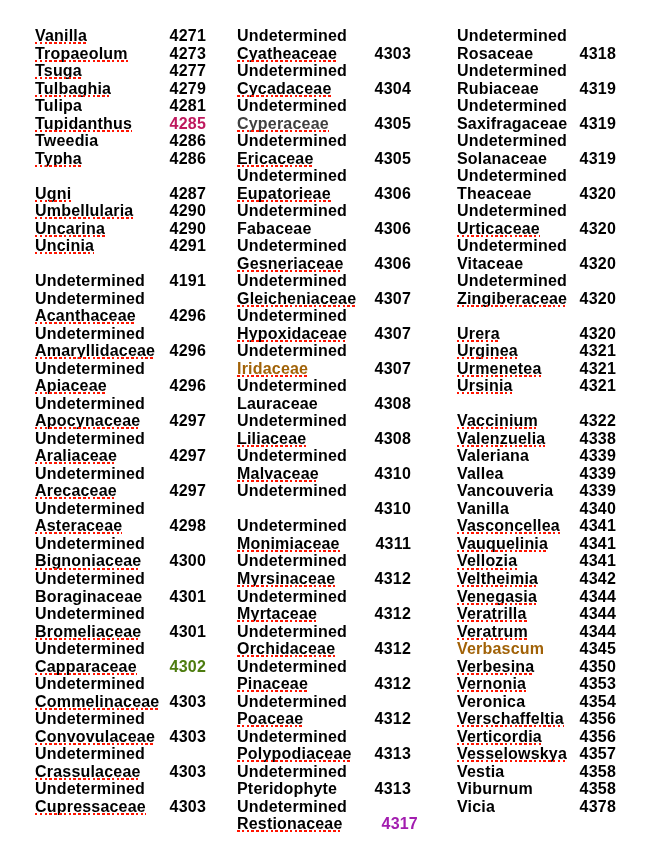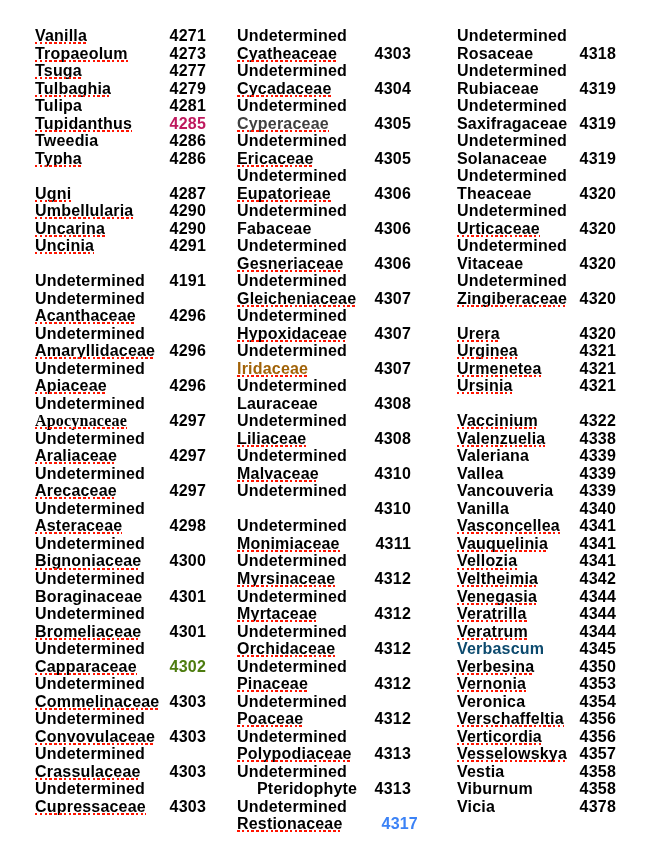--- a/index.html
+++ b/index.html
@@ -149,21 +149,21 @@
       </div>
       <div class="row">
         <span class="name misspelled" style="color: rgb(0, 0, 0);">Apiaceae</span>
         <span class="num" style="color: rgb(0, 0, 0);">4296</span>
       </div>
       <div class="row">
         <span class="name" style="color: rgb(0, 0, 0);">Undetermined</span>
         <span class="num" style="color: rgb(0, 0, 0);"></span>
       </div>
       <div class="row">
-        <span class="name misspelled" style="color: rgb(0, 0, 0); font-family: Liberation Serif, serif;">Apocynaceae</span>
+        <span class="name misspelled" style="color: rgb(0, 0, 0);">Apocynaceae</span>
         <span class="num" style="color: rgb(0, 0, 0);">4297</span>
       </div>
       <div class="row">
         <span class="name" style="color: rgb(0, 0, 0);">Undetermined</span>
         <span class="num" style="color: rgb(0, 0, 0);"></span>
       </div>
       <div class="row">
         <span class="name misspelled" style="color: rgb(0, 0, 0);">Araliaceae</span>
         <span class="num" style="color: rgb(0, 0, 0);">4297</span>
       </div>
@@ -414,30 +414,30 @@
       </div>
       <div class="row">
         <span class="name misspelled" style="color: rgb(0, 0, 0);">Polypodiaceae</span>
         <span class="num" style="color: rgb(0, 0, 0);">4313</span>
       </div>
       <div class="row">
         <span class="name" style="color: rgb(0, 0, 0);">Undetermined</span>
         <span class="num" style="color: rgb(0, 0, 0);"></span>
       </div>
       <div class="row">
-        <span class="name" style="color: rgb(0, 0, 0); margin-left: 20px;">Pteridophyte</span>
+        <span class="name" style="color: rgb(0, 0, 0);">Pteridophyte</span>
         <span class="num" style="color: rgb(0, 0, 0);">4313</span>
       </div>
       <div class="row">
         <span class="name" style="color: rgb(0, 0, 0);">Undetermined</span>
         <span class="num" style="color: rgb(0, 0, 0);"></span>
       </div>
       <div class="row">
         <span class="name misspelled" style="color: rgb(0, 0, 0);">Restionaceae</span>
-        <span class="num" style="color: #3b82f6; margin-left: 39px;">4317</span>
+        <span class="num" style="color: #a21caf; margin-left: 39px;">4317</span>
       </div>
     </div>
   <div class="col col3">
       <div class="row">
         <span class="name" style="color: rgb(0, 0, 0);">Undetermined</span>
         <span class="num" style="color: rgb(0, 0, 0);"></span>
       </div>
       <div class="row">
         <span class="name" style="color: rgb(0, 0, 0);">Rosaceae</span>
         <span class="num" style="color: rgb(0, 0, 0);">4318</span>
@@ -568,21 +568,21 @@
       </div>
       <div class="row">
         <span class="name misspelled" style="color: rgb(0, 0, 0);">Veratrilla</span>
         <span class="num" style="color: rgb(0, 0, 0);">4344</span>
       </div>
       <div class="row">
         <span class="name misspelled" style="color: rgb(0, 0, 0);">Veratrum</span>
         <span class="num" style="color: rgb(0, 0, 0);">4344</span>
       </div>
       <div class="row">
-        <span class="name" style="color: #0c4a6e;">Verbascum</span>
+        <span class="name" style="color: #a16207;">Verbascum</span>
         <span class="num" style="color: rgb(0, 0, 0);">4345</span>
       </div>
       <div class="row">
         <span class="name misspelled" style="color: rgb(0, 0, 0);">Verbesina</span>
         <span class="num" style="color: rgb(0, 0, 0);">4350</span>
       </div>
       <div class="row">
         <span class="name misspelled" style="color: rgb(0, 0, 0);">Vernonia</span>
         <span class="num" style="color: rgb(0, 0, 0);">4353</span>
       </div>

